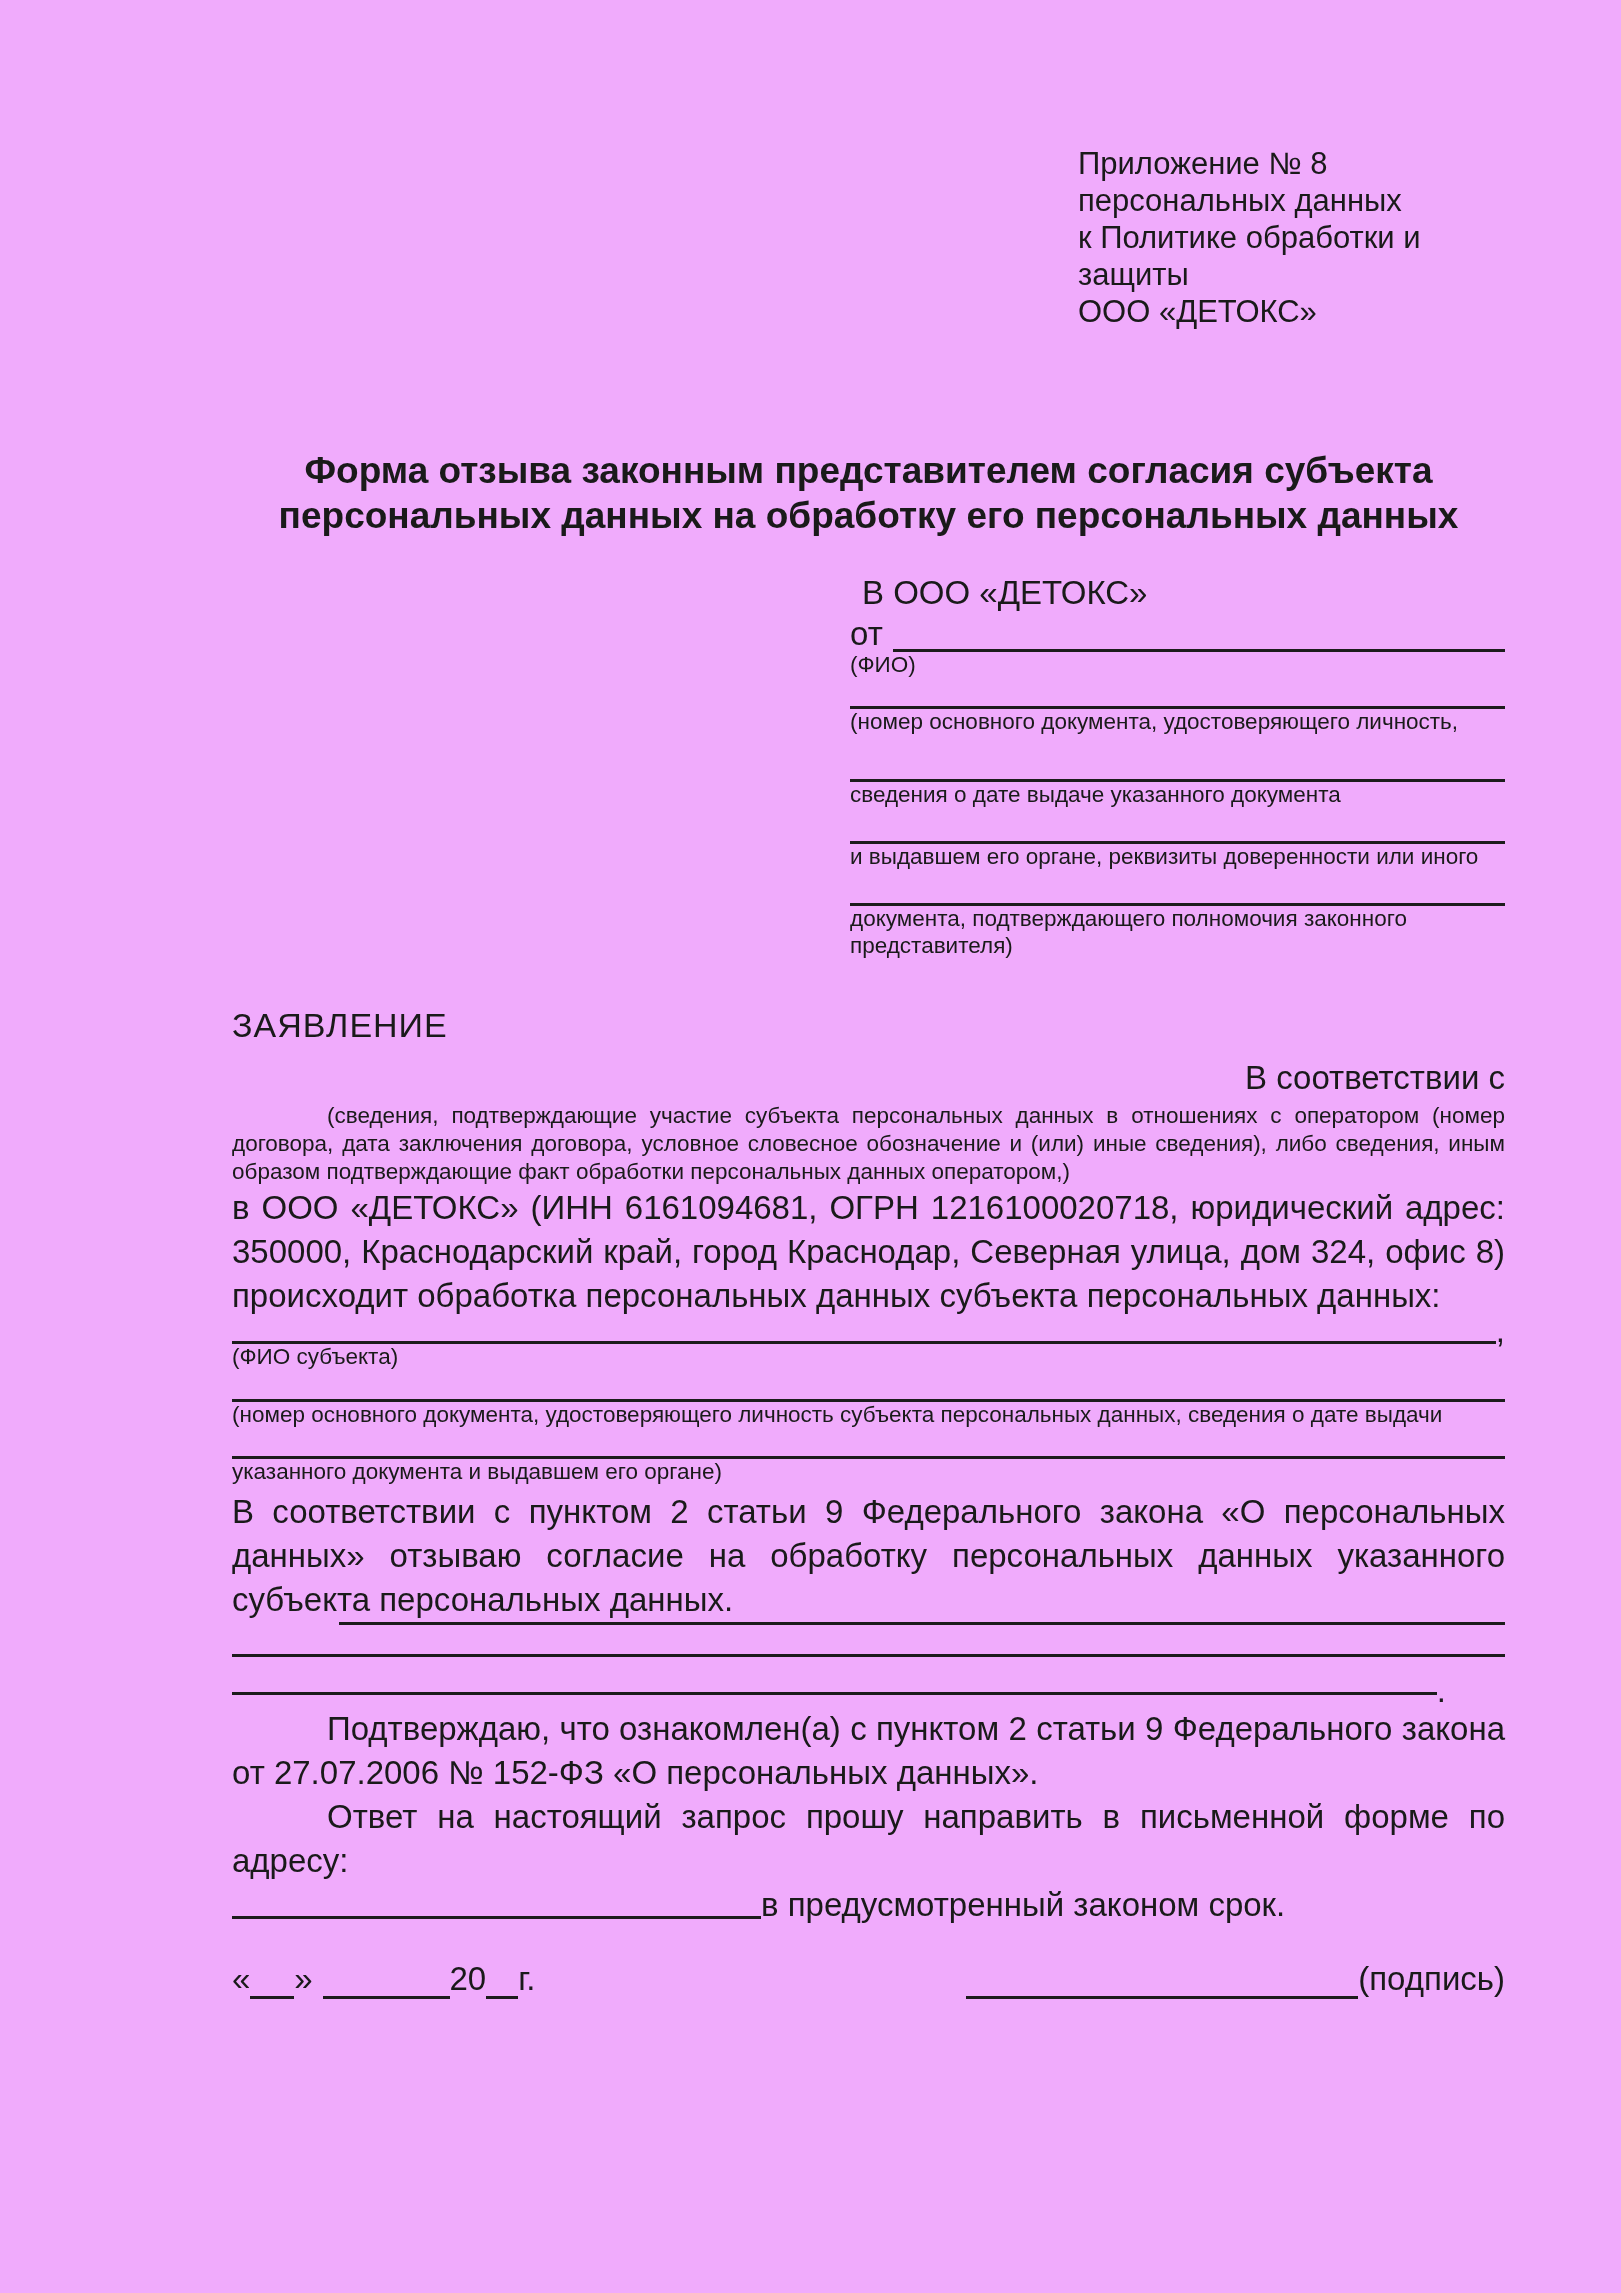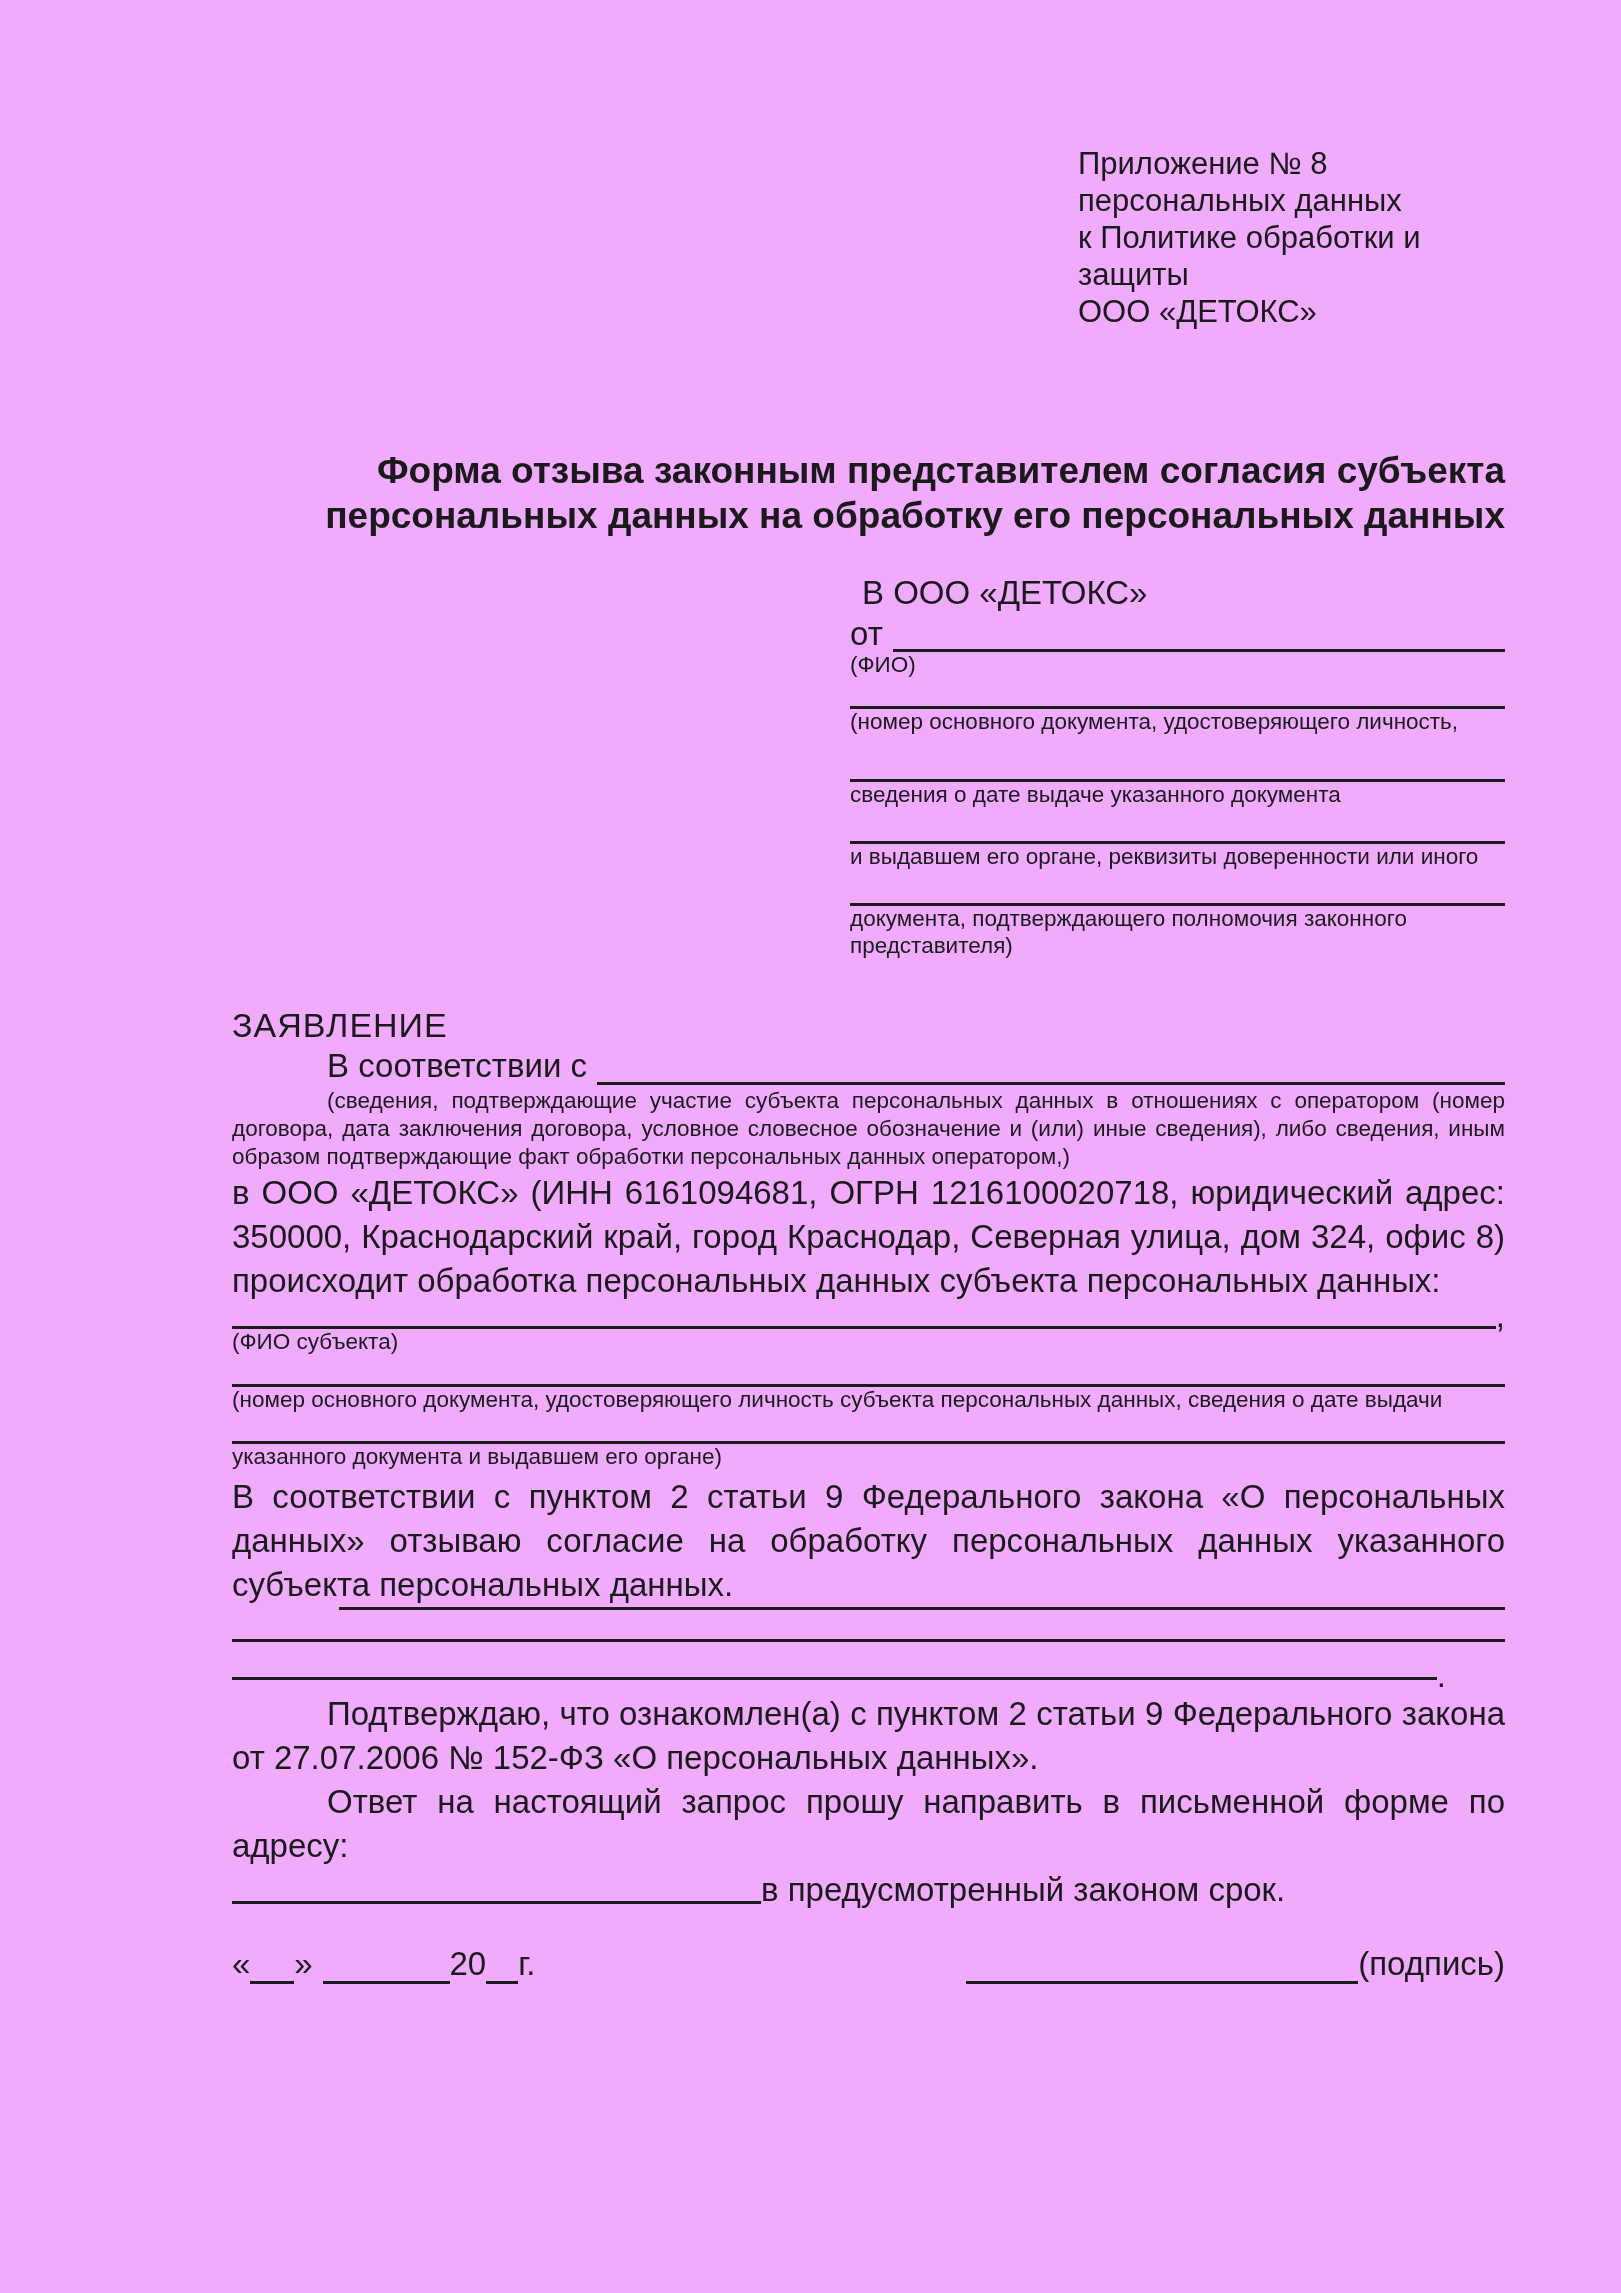--- a/index.html
+++ b/index.html
@@ -6,32 +6,32 @@
   .page {
     position:relative; width:1621px; height:2294px; background:#f0abfc;
     font-family:Liberation Sans, sans-serif;
     color:#1a1a1a; overflow:hidden;
   }
   .content { position:absolute; left:232px; top:0; width:1273px; }
   .u { border-bottom:3.9px solid #1c1c1c; }
   .fill { flex:1 1 auto; }
 
   .appendix { margin-top:145px; margin-left:846px; font-size:31px; line-height:37px; }
-  .title { margin-top:118px; text-align:right; font-weight:bold; font-size:37px; line-height:45px; }
+  .title { margin-top:118px; text-align:center; font-weight:bold; font-size:37px; line-height:45px; }
 
   .addressee { margin-top:33px; margin-left:618px; width:655px; font-size:33px; }
   .addr-to { line-height:44px;margin-left:12px; }
   .from-row { display:flex; align-items:flex-end; line-height:37px;text-align:right; }
   .from-row .fill { margin-left:9.8px; }
   .cap { font-size:22.5px; line-height:26.5px; text-align:left; }
   .blank1 { height:27.4px; } .blank2 { height:44px; } .blank3 { height:32px; } .blank4 { height:33px; }
 
   .heading { margin-top:44px; text-align:left; font-size:34px; line-height:44px; letter-spacing:1px; }
 
-  .p1 { display:flex; align-items:flex-end; padding-left:95px; font-size:33px; line-height:38px; margin-top:0; }
+  .p1 { display:flex; align-items:flex-end; padding-left:95px; font-size:33px; line-height:38px; margin-top:12px;flex-direction:column; }
   .p1 .fill { margin-left:9.8px; }
   .note { margin-top:2px; font-size:22.5px; line-height:28px; text-align:justify; text-indent:95px; }
 
   .body-par { font-size:33px; line-height:44px; text-align:justify; }
   .ind { text-indent:95px; }
 
   .subject-row { display:flex; align-items:flex-end; height:25.5px; font-size:33px; line-height:25.5px; }
   .blank5 { height:29px; } .blank6 { height:27.4px; }
   .p3 { margin-top:3.9px; }
 

